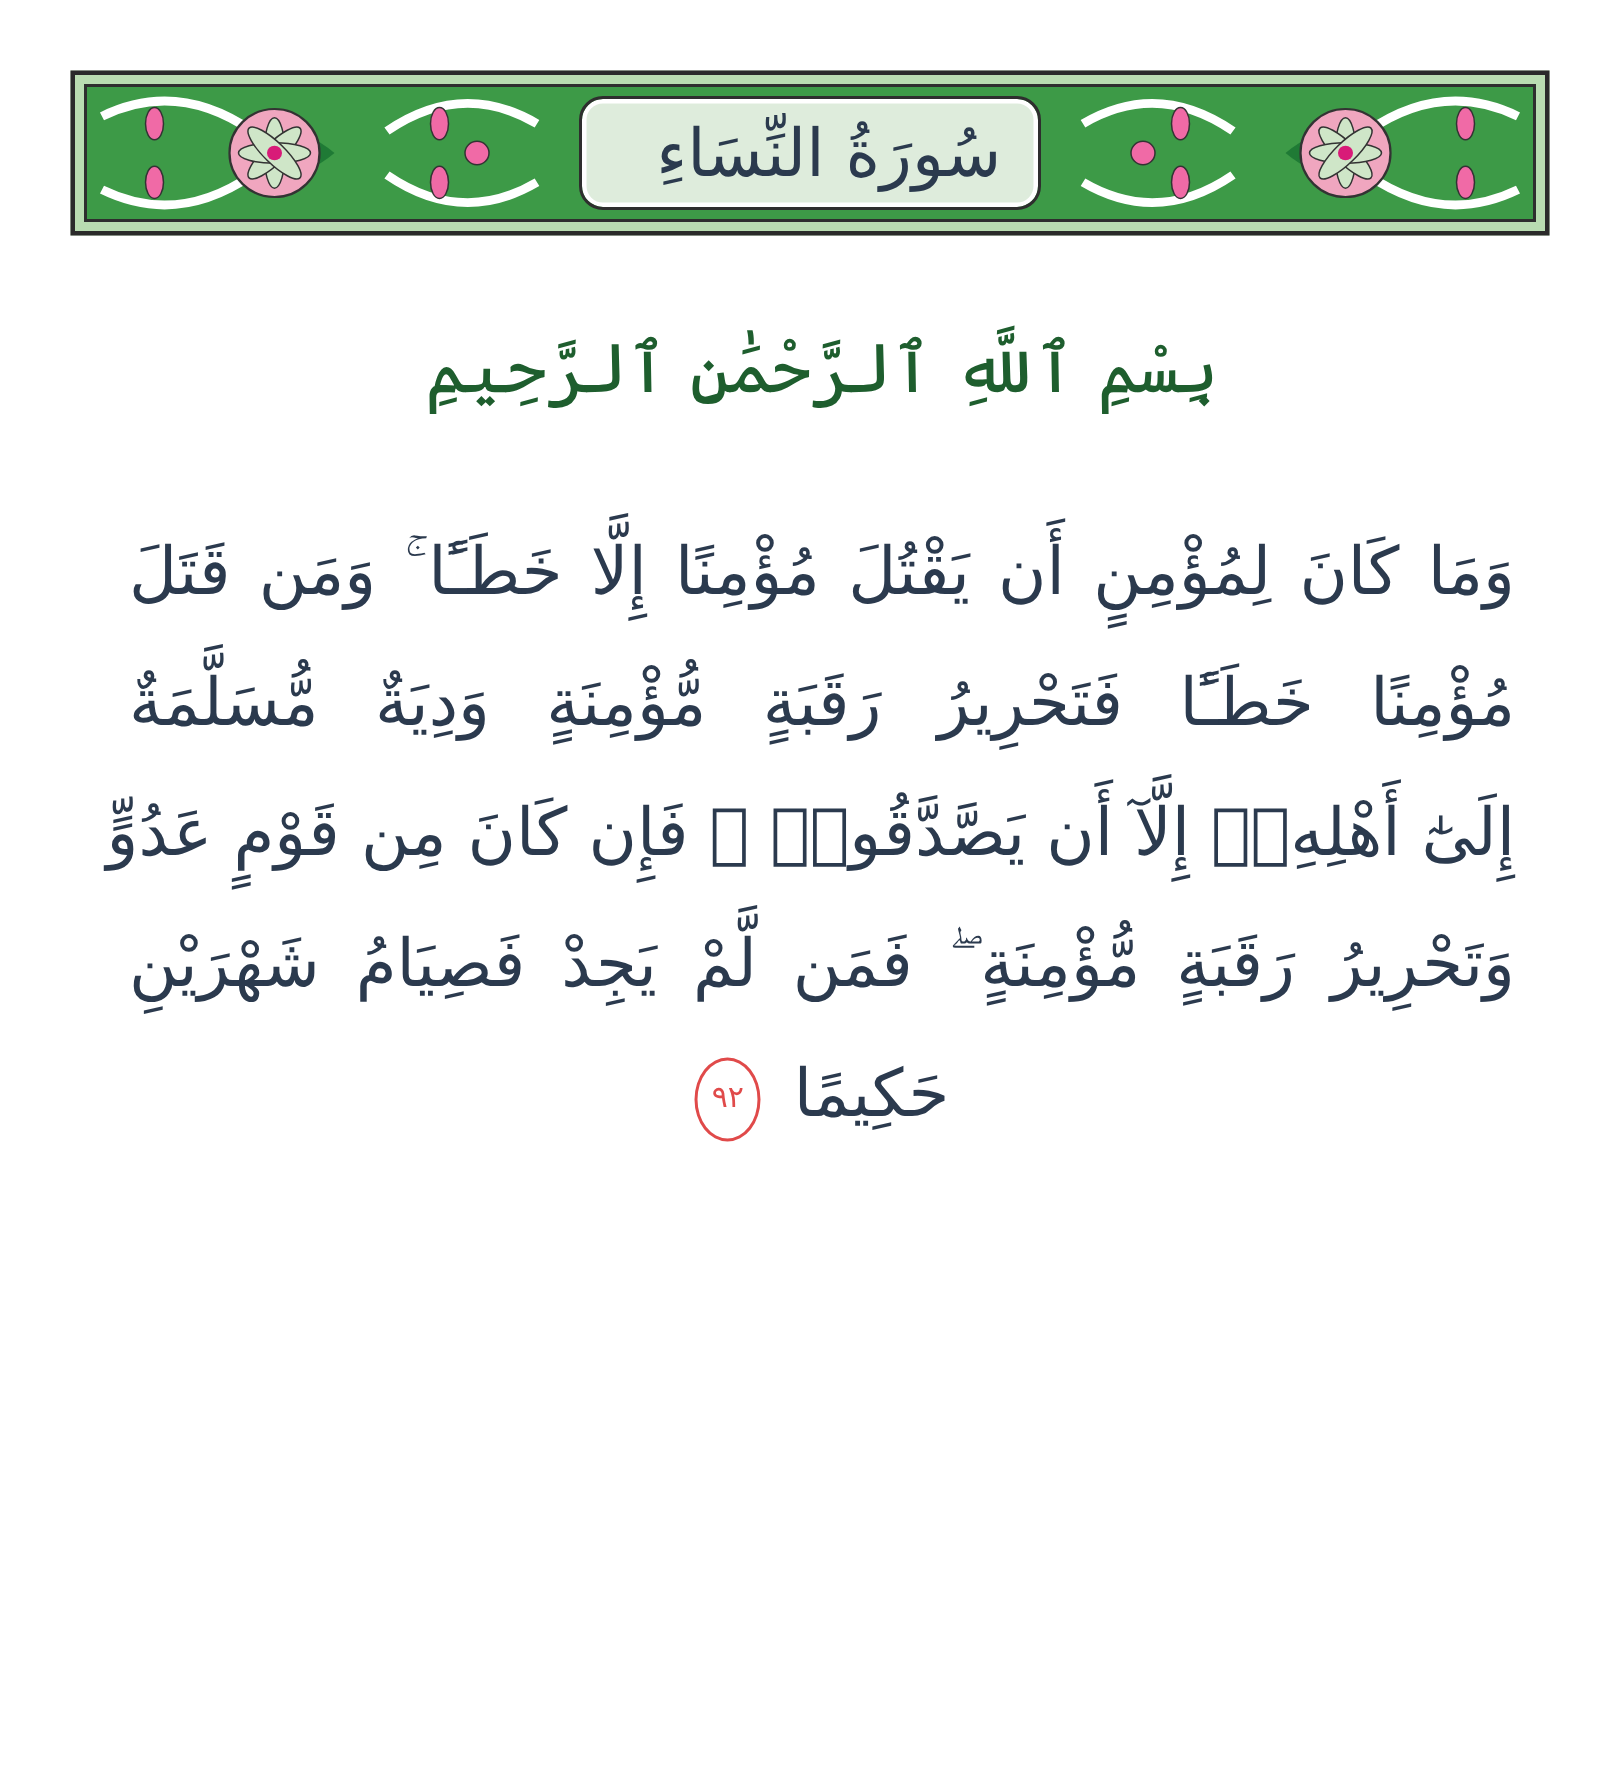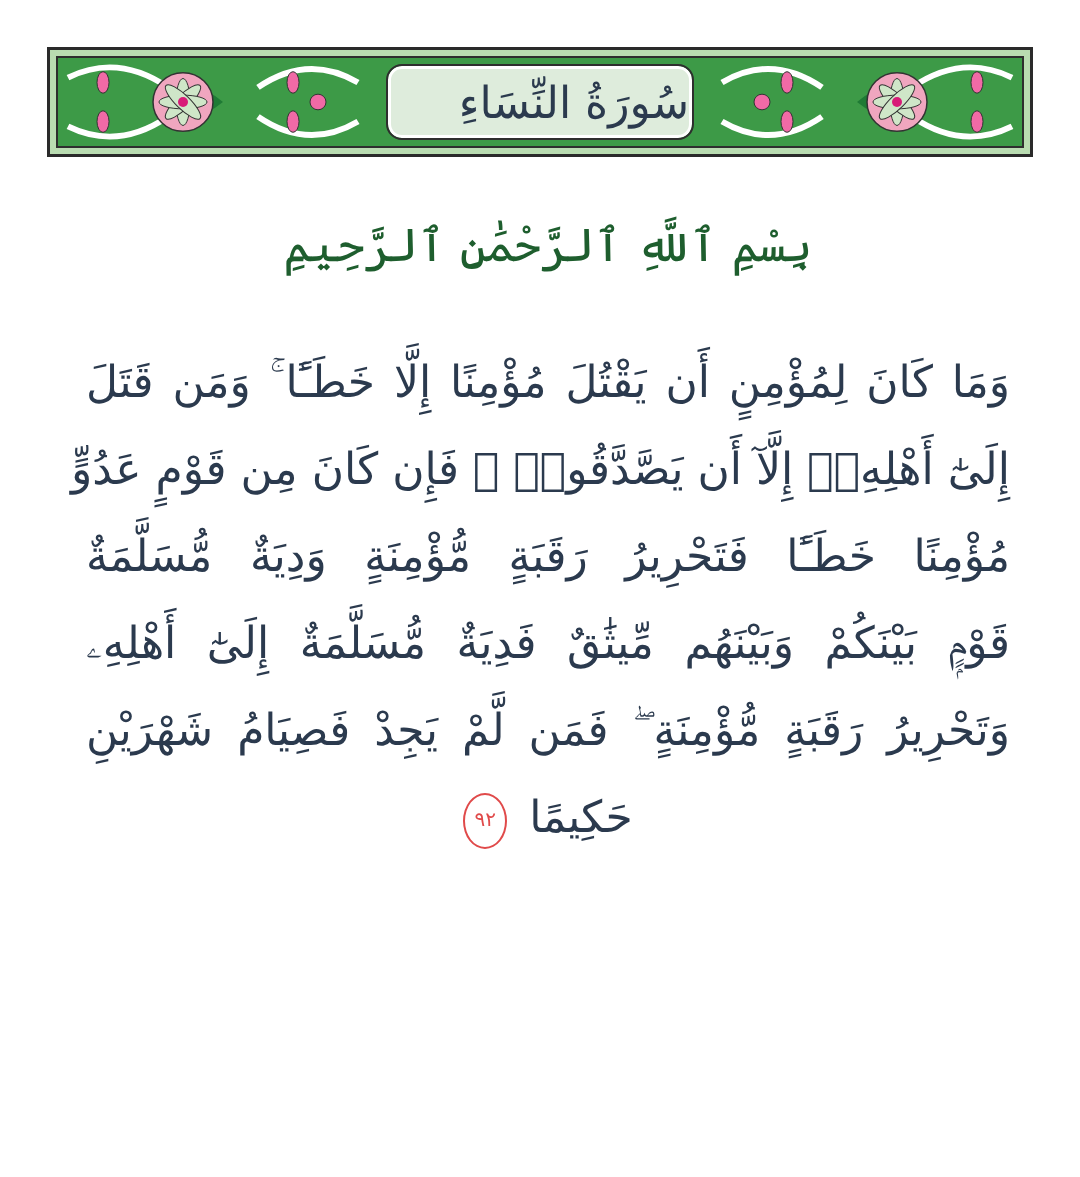--- a/index.html
+++ b/index.html
@@ -2,21 +2,21 @@
 <html><head>
 <meta charset="utf-8">
 <style>
   html, body { margin:0; padding:0; background:#ffffff; }
   body { width:1080px; height:1177px; position:relative; overflow:hidden; font-family:"DejaVu Sans", sans-serif; }
   .banner { position:absolute; left:47px; top:47px; width:986px; height:110px; background:#b9dcb1; border:3px solid #2a2a2a; box-sizing:border-box; }
   .banner-inner { position:absolute; left:6px; top:6px; right:6px; bottom:6px; background:#3d9a47; border:2px solid #2e2e2e; overflow:hidden; }
   .orn { position:absolute; top:0; height:100%; width:330px; }
   .orn-left { left:0; }
   .orn-right { right:0; transform:scaleX(-1); }
-  .cartouche { position:absolute; left:330px; right:330px; top:8px; bottom:8px; background:#deecdc; border:3px solid #ffffff; outline:2px solid #2e2e2e; border-radius:14px; display:flex; align-items:center; justify-content:flex-end;padding-left:25px; }
+  .cartouche { position:absolute; left:330px; right:330px; top:8px; bottom:8px; background:#deecdc; border:3px solid #ffffff; outline:2px solid #2e2e2e; border-radius:14px; display:flex; align-items:center; justify-content:center;padding-left:25px; }
   .surah-title { font-family:"DejaVu Serif", serif; font-size:44px; color:#2b3a4e; direction:rtl; }
   .bismillah { position:absolute; left:16px; right:0; top:218px; text-align:center; font-family:"DejaVu Serif", serif; font-size:46px; color:#1e5e2e; direction:rtl; }
   .verse { position:absolute; left:86px; right:70px; top:338px; direction:rtl; font-family:"DejaVu Serif", serif; color:#2b3a4e; font-size:44px; }
   .line { height:87px; line-height:87px; text-align:justify; text-align-last:justify; white-space:nowrap; }
   .line.last { text-align:center; text-align-last:center; }
   .ayah-marker { display:inline-block; width:40px; height:52px; border:2px solid #e04a4a; border-radius:50%; color:#e04a4a; font-size:20px; line-height:48px; text-align:center; vertical-align:middle; margin-right:8px; font-family:"DejaVu Sans", sans-serif; }
 </style>
 </head>
 <body>
 
@@ -69,21 +69,20 @@
     <div class="cartouche">
       <span class="surah-title">سُورَةُ النِّسَاءِ</span>
     </div>
   </div>
 </div>
 
 <div class="bismillah">بِسْمِ ٱللَّهِ ٱلرَّحْمَٰنِ ٱلرَّحِيمِ</div>
 
 <div class="verse">
   <div class="line">وَمَا كَانَ لِمُؤْمِنٍ أَن يَقْتُلَ مُؤْمِنًا إِلَّا خَطَـًٔا ۚ وَمَن قَتَلَ</div>
+  <div class="line">مُؤْمِنًا خَطَـًٔا فَتَحْرِيرُ رَقَبَةٍ مُّؤْمِنَةٍ وَدِيَةٌ مُّسَلَّمَةٌ</div>
   <div class="line">إِلَىٰٓ أَهْلِهِۦٓ إِلَّآ أَن يَصَّدَّقُوا۟ ۚ فَإِن كَانَ مِن قَوْمٍ عَدُوٍّ</div>
-  <div class="line">مُؤْمِنًا خَطَـًٔا فَتَحْرِيرُ رَقَبَةٍ مُّؤْمِنَةٍ وَدِيَةٌ مُّسَلَّمَةٌ</div>
-  <div class="line">قَوْمٍۭ بَيْنَكُمْ وَبَيْنَهُم مِّيثَٰقٌ فَدِيَةٌ مُّسَلَّمَةٌ إِلَىٰٓ أَهْلِهِۦ</div>
   <div class="line">وَتَحْرِيرُ رَقَبَةٍ مُّؤْمِنَةٍ ۖ فَمَن لَّمْ يَجِدْ فَصِيَامُ شَهْرَيْنِ</div>
   <div class="line last">
     <span>حَكِيمًا</span>
     <span class="ayah-marker">٩٢</span>
   </div>
 </div>
 
 </body></html>

